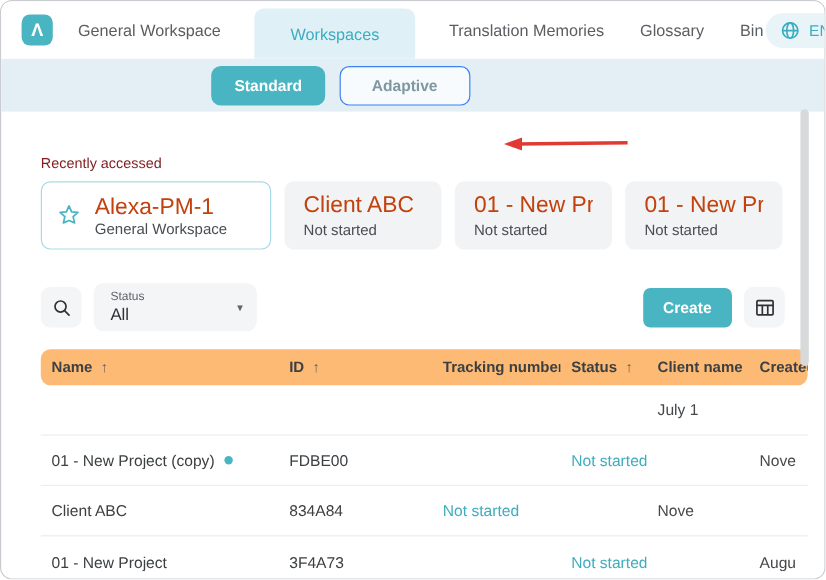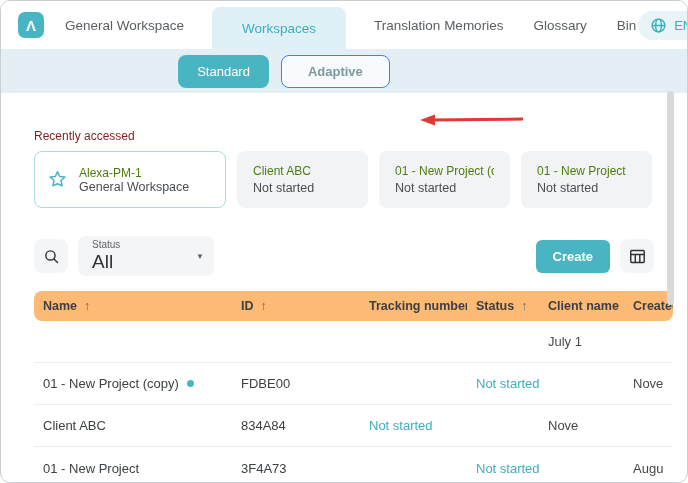--- a/index.html
+++ b/index.html
@@ -21,54 +21,54 @@
   .tab.active { background:#e0f0f7; color:#3badbf; font-weight:500; border-radius:8px 8px 0 0; padding:0 30px; height:42px; align-self:flex-end; }
   .hspacer { flex:1; }
   .lang-pill {
     display:flex; align-items:center; gap:7px; background:#e8f4f8; border-radius:16px;
     padding:6px 12px; color:#3badbf; font-size:13px; font-weight:500; cursor:pointer;
   }
   
   .toolbar { position:relative; height:44px; background:#e4eff5; display:flex; align-items:center; justify-content:center; gap:12px; }
   .btn-standard {
     background:#4ab5c2; color:#fff; border:none; border-radius:8px; padding:9px 19px;
-    font-family:inherit; font-size:13px; font-weight:normal; cursor:pointer;
+    font-family:inherit; font-size:13px; font-weight:bold; cursor:pointer;
     transform:translateX(-60px);
   }
   .btn-adaptive {
     background:#f7fbfd; color:#7e98a1; border:1px solid #3b82f6; border-radius:8px; padding:8px 26px;
     font-family:inherit; font-size:13px; font-weight:bold; cursor:pointer;
     transform:translateX(-60px);
   }
   .arrow-svg { position:absolute; left:419px; top:64px; }
   
   .content { padding:36px 0 0 33px; }
   .section-label { font-size:12px; color:#7f1d1d; }
   .cards { display:flex; gap:11px; margin-top:8px; }
   .card { height:57px; border-radius:8px; cursor:pointer; }
   .card.selected {
     width:192px; background:#fff; border:1.5px solid #a9d9e7;
     display:flex; align-items:center; gap:11px; padding:0 12px;
   }
   .card.plain { width:131px; background:#f1f3f5; padding:10px 16px; display:flex; flex-direction:column; justify-content:center; gap:3px; }
-  .card-title { font-size:12px; color:#4d7c0f; white-space:nowrap; overflow:hidden; }
+  .card-title { font-size:19px; color:#c2410c; white-space:nowrap; overflow:hidden; }
   .card-sub { font-size:12.5px; color:#4a4d51; white-space:nowrap; overflow:hidden; }
   
   .filter-row { display:flex; align-items:center; margin-top:28px; padding-right:33px; }
   .icon-box {
     width:34px; height:34px; background:#f4f5f7; border-radius:8px;
     display:flex; align-items:center; justify-content:center; cursor:pointer; flex:0 0 auto;
   }
   .status-select {
     margin-left:10px; width:136px; height:40px; background:#f4f5f7; border-radius:8px;
     padding:5px 10px 5px 14px; display:flex; align-items:center; cursor:pointer;
   }
   .status-texts { display:flex; flex-direction:column; gap:1px; flex:1; }
   .status-label { font-size:10px; color:#5f6368; }
-  .status-value { font-size:19px; color:#2f3134; }
+  .status-value { font-size:14px; color:#2f3134; }
   .caret { font-size:8px; color:#5f6368; }
   .btn-create {
     margin-left:auto; background:#4ab5c2; color:#fff; border:none; border-radius:6px;
     height:33px; padding:0 17px; font-family:inherit; font-size:13px; font-weight:bold; cursor:pointer;
   }
   .columns-box { margin-left:10px; }
   
   .table { width:639px; margin-top:15px; }
   .thead {
     display:grid; grid-template-columns:198px 128px 107px 72px 85px 49px;

